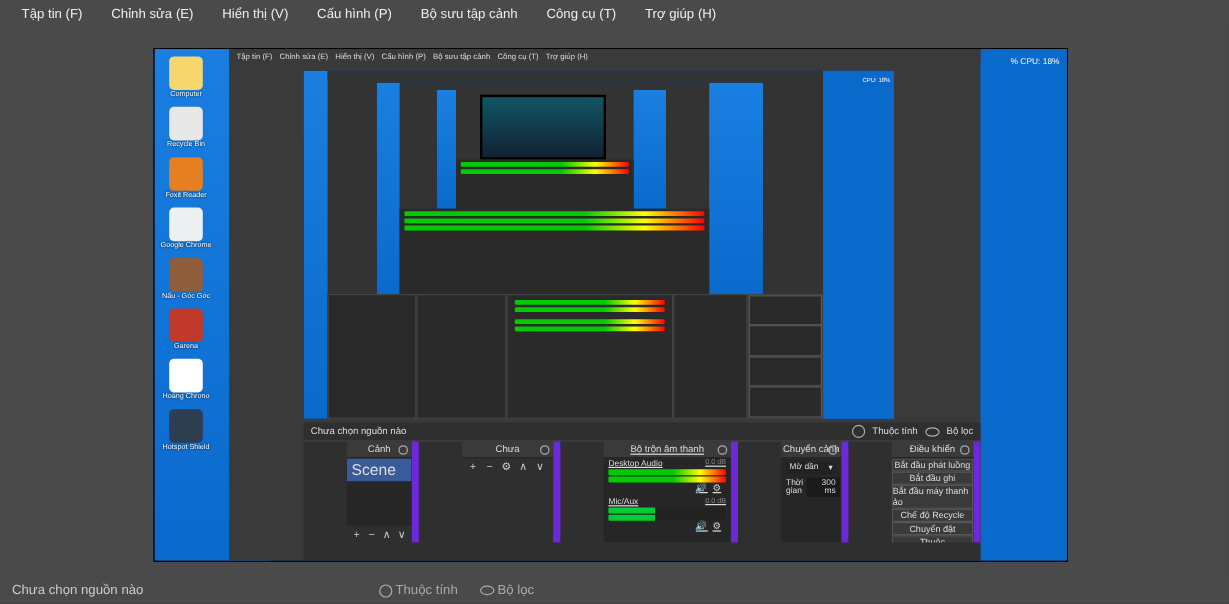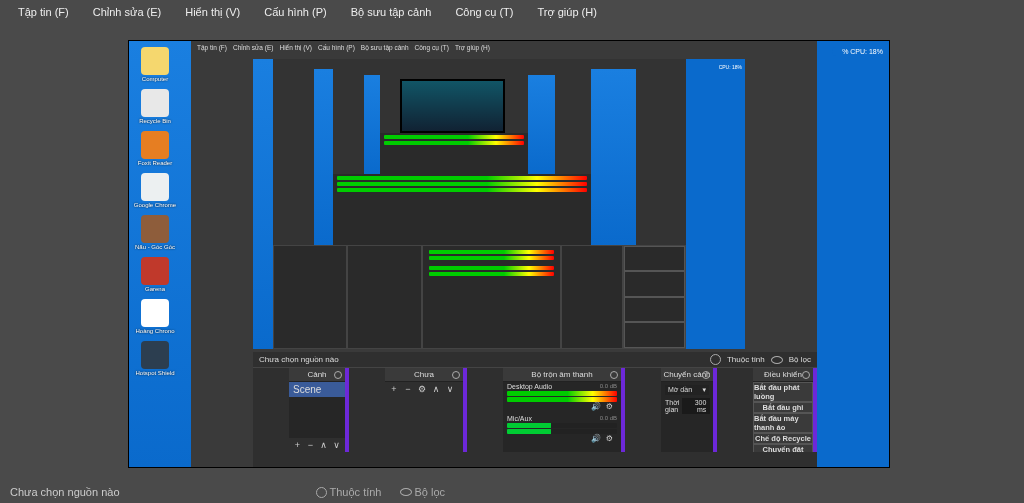--- a/index.html
+++ b/index.html
@@ -175,21 +175,21 @@
   padding: 0 6px;
   gap: 80px;
   border-bottom: 1px solid #444;
 }
 .sel-info .right { margin-left: auto; display:flex; gap:6px; align-items:center; }
 .panel-row {
   display: flex;
   height: 84px;
 }
 .panel {
-  border-right: 4px solid #6d28d9;
+  border-right: 6px solid #6d28d9;
   display: flex;
   flex-direction: column;
   padding-left: 36px;
 }
 .panel-head {
   height: 14px;
   background: #3a3a3a;
   display: flex;
   align-items: center;
   justify-content: center;
@@ -206,21 +206,21 @@
   border-radius: 50%;
 }
 .panel-body {
   flex: 1;
   background: #262626;
   position: relative;
   overflow: hidden;
 }
 .list-item {
   padding: 2px 4px;
-  font-size: 10px;
+  font-size: 13px;
   display:flex;
   align-items:center;
   gap:2px;
 }
 .list-item.sel { background: #3a5b99; }
 .tool-row {
   height: 14px;
   display: flex;
   align-items: center;
   gap: 2px;
@@ -261,21 +261,20 @@
 .trans-dur .inp { background:#1a1a1a; padding:1px 4px; min-width:28px; text-align:right; }
 .ctrl-body { display:flex; flex-direction:column; }
 .ctrl-btn {
   flex:1;
   background:#3a3a3a;
   border:1px solid #555;
   font-size:7.5px;
   display:flex;
   align-items:center;
   justify-content:center;
-  font-weight:bold;
 }
 </style>
 </head>
 <body>
 
 <div class="menubar">
   <div class="item">Tập tin (F)</div>
   <div class="item">Chỉnh sửa (E)</div>
   <div class="item">Hiển thị (V)</div>
   <div class="item">Cấu hình (P)</div>
@@ -459,21 +458,21 @@
               </div>
             <div class="tool-row">
               <div class="tbtn">+</div>
               <div class="tbtn">−</div>
               <div class="tbtn">⚙</div>
               <div class="tbtn">∧</div>
               <div class="tbtn">∨</div>
             </div>
           </div>
 
-          <div class="panel" style="flex:1;">
+          <div class="panel" style="flex:1;text-decoration:underline;">
             <div class="panel-head">
                 <span>Bộ trộn âm thanh</span>
                 <span class="cog"></span>
               </div>
             <div class="panel-body">
               <div class="mixer-ch">
                 <div class="nm">
                     <span>Desktop Audio</span>
                     <span class="db">0.0 dB</span>
                   </div>
@@ -509,21 +508,21 @@
                 <span>Mờ dần</span>
                 <span>▾</span>
               </div>
               <div class="trans-dur">
                 <span>Thời gian</span>
                 <span class="inp">300 ms</span>
               </div>
             </div>
           </div>
 
-          <div class="panel" style="width:100px;">
+          <div class="panel" style="width:110px;">
             <div class="panel-head">
                 <span>Điều khiển</span>
                 <span class="cog"></span>
               </div>
             <div class="panel-body ctrl-body">
               <div class="ctrl-btn">Bắt đầu phát luồng</div>
               <div class="ctrl-btn">Bắt đầu ghi</div>
               <div class="ctrl-btn">Bắt đầu máy thanh ảo</div>
               <div class="ctrl-btn">Chế độ Recycle</div>
               <div class="ctrl-btn">Chuyển đặt</div>

